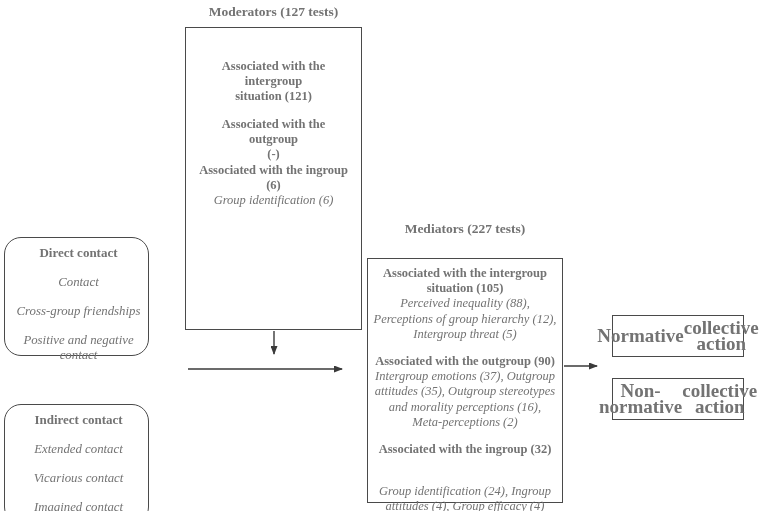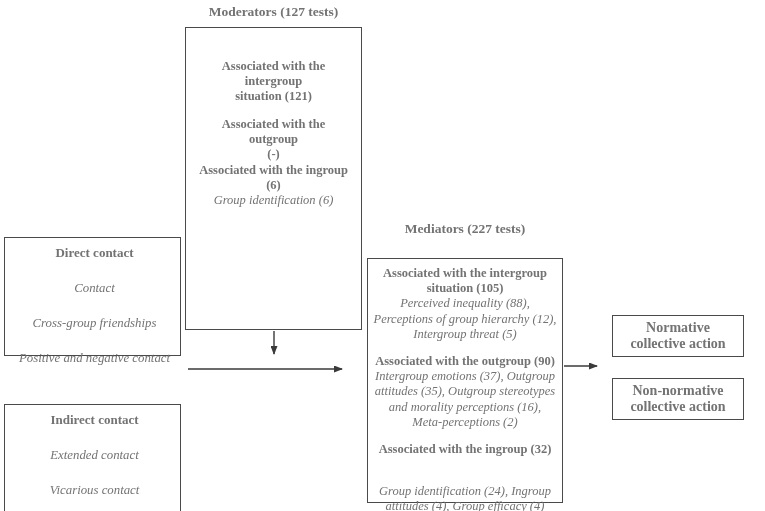--- a/index.html
+++ b/index.html
@@ -47,44 +47,45 @@
     left: 185px; top: 27px; width: 177px; height: 303px;
     padding: 31px 10px 0 10px;
   }
   #moderators-box .sec-items { margin-top: 9px; }
   #moderators-box .sec-gap { margin-top: 13px; }
   #moderators-box .sec-gap2 { margin-top: 1px; }
   #moderators-box .tight { margin-top: 0; }
   #moderators-label { left: 185px; top: 4px; width: 177px; }
   
   .contact-box {
-    left: 4px; width: 177px;
+    left: 4px; width: 145px;
     padding: 7px 4px 0 8px;
+    border-radius: 17px;
   }
   #direct-box  { top: 237px; height: 119px; }
   #indirect-box{ top: 404px; height: 120px; }
   .contact-title { font-weight: bold; font-size: 13px; line-height: 16px; }
   .contact-item {
     font-style: italic; font-size: 12.8px; line-height: 15px;
-    margin-top: 20px;
+    margin-top: 14px;
   }
   
   #mediators-label { left: 367px; top: 221px; width: 196px; }
   #mediators-box {
     left: 367px; top: 258px; width: 196px; height: 245px;
     padding: 7px 5px 0 5px;
   }
   #mediators-box .sec-gap { margin-top: 11px; }
   #mediators-box .gap-items { margin-top: 27px; }
   
   .outcome-box {
     left: 612px; width: 132px; height: 42px;
-    display: flex; flex-direction: column;
+    display: flex; flex-direction: row;
     align-items: center; justify-content: center;
-    font-weight: bold; font-size: 14px; line-height: 16px;
+    font-weight: bold; font-size: 19px; line-height: 16px;
   }
   #outcome-normative { top: 315px; }
   #outcome-nonnormative { top: 378px; }
   
   #arrow-layer {
     position: absolute; left: 0; top: 0;
     width: 765px; height: 511px;
     pointer-events: none;
   }
 </style>

